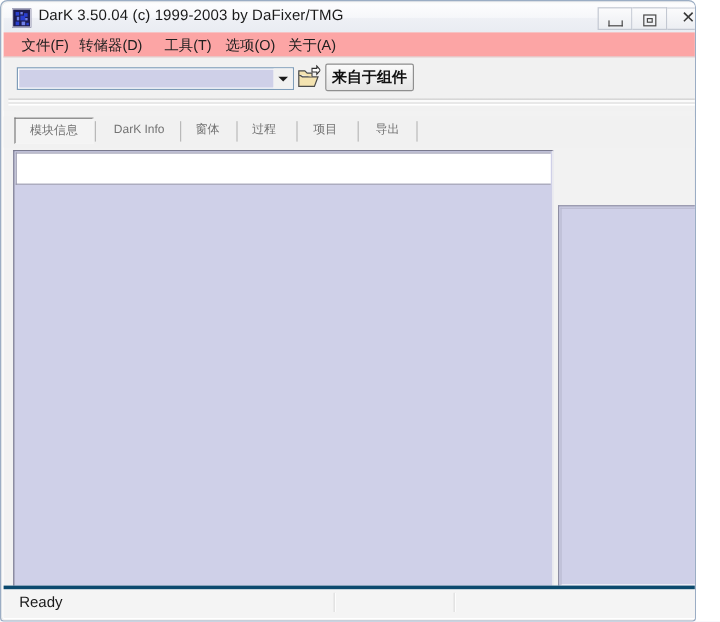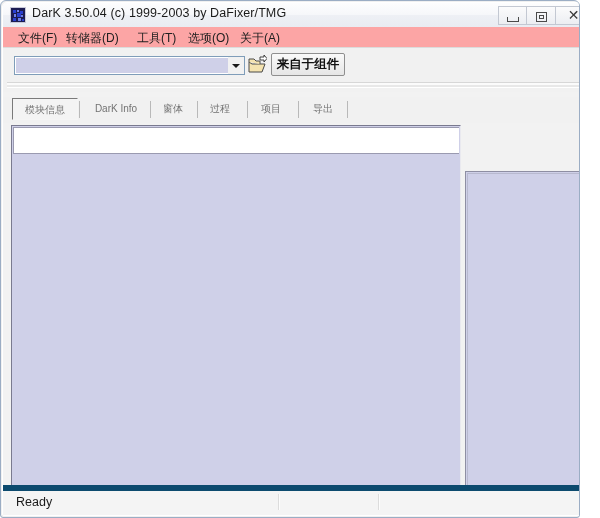--- a/index.html
+++ b/index.html
@@ -292,21 +292,21 @@
     box-sizing: border-box;
   }
 
   
   #statusbar {
     position: absolute;
     left: 0; bottom: 0;
     width: 594px;
     height: 24px;
     background: #f4f4f4;
-    border-top: 6px solid #0c4a6e;
+    border-top: 3px solid #0c4a6e;
   }
   #status-text {
     position: absolute;
     left: 13px; top: 4px;
     font-size: 12.5px;
     color: #1a1a1a;
   }
   .status-div {
     position: absolute;
     top: 3px;

